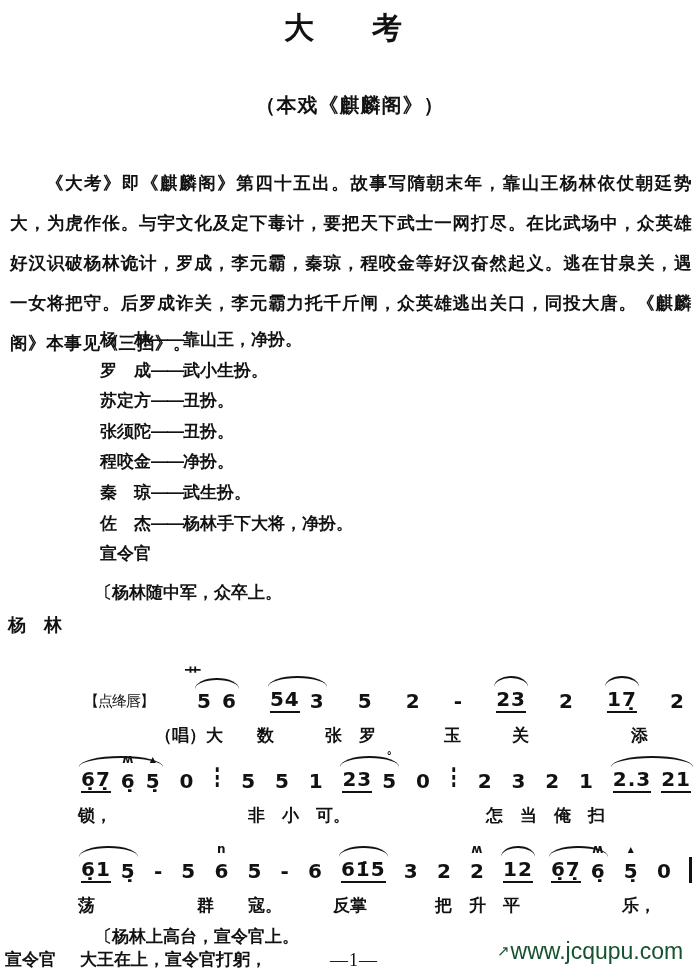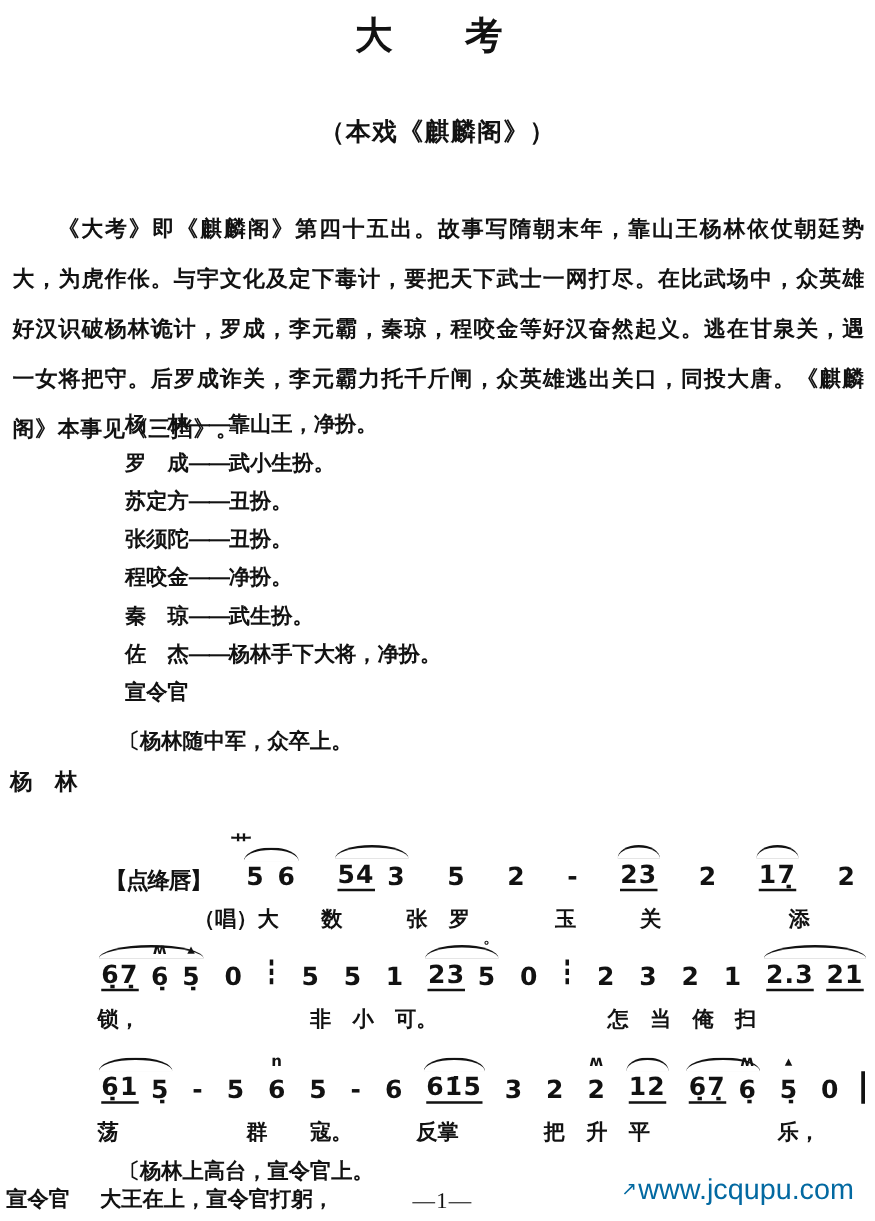--- a/index.html
+++ b/index.html
@@ -29,21 +29,21 @@
   .cast{position:absolute;top:328px;left:100px;}
   .cast-row{height:30.6px;font-size:17px;font-weight:bold;white-space:nowrap;}
   .cast-name{display:inline-block;min-width:3em;}
   .cast-dash{letter-spacing:-1px;}
   
   .dir1{position:absolute;top:581px;left:95px;font-size:17px;font-weight:bold;}
   .speaker1{position:absolute;top:613px;left:8px;font-size:18px;font-weight:bold;}
   .keyline{position:absolute;top:648px;left:96px;font-size:18px;font-weight:bold;font-family:"DejaVu Sans",sans-serif;}
   .keyline sup{font-size:13px;vertical-align:super;}
   
-  .tune-label{position:absolute;top:692px;left:84px;font-size:18px;font-weight:bold;letter-spacing:-1px;}
+  .tune-label{position:absolute;top:692px;left:84px;font-size:15px;font-weight:normal;letter-spacing:-1px;}
   .notes-row{
     position:absolute;display:flex;justify-content:space-between;align-items:flex-end;
     font-family:"DejaVu Sans",sans-serif;
   }
   #nrow0{top:687px;left:192px;width:498px;}
   #nrow1{top:767px;left:76px;width:620px;}
   #nrow2{top:857px;left:76px;width:616px;}
   .grp{position:relative;display:inline-flex;align-items:flex-end;}
   .grp.arc::before{
     content:"";position:absolute;left:3px;right:3px;top:-11px;height:9px;
@@ -69,21 +69,21 @@
   #lyr2{top:894px;left:78px;}
   
   .dir2{position:absolute;top:925px;left:95px;font-size:17px;font-weight:bold;}
   .speaker2{position:absolute;top:948px;left:5px;font-size:17px;font-weight:bold;}
   .speech2{position:absolute;top:948px;left:80px;font-size:17px;font-weight:bold;}
   .pagenum{
     position:absolute;top:950px;left:330px;font-size:18px;
     font-family:"Liberation Serif","DejaVu Serif",serif;letter-spacing:1px;
   }
   .watermark{
-    position:absolute;top:938px;left:497px;font-size:23px;color:#0369a1;
+    position:absolute;top:938px;left:497px;font-size:23px;color:#14532d;
     font-family:"Liberation Sans",sans-serif;letter-spacing:0px;
   }
   .watermark .wm-arrow{font-size:15px;vertical-align:3px;margin-right:1px;}
 </style>
 </head>
 <body>
 
 <div id="page">
 
   <div class="title">大　考</div>

